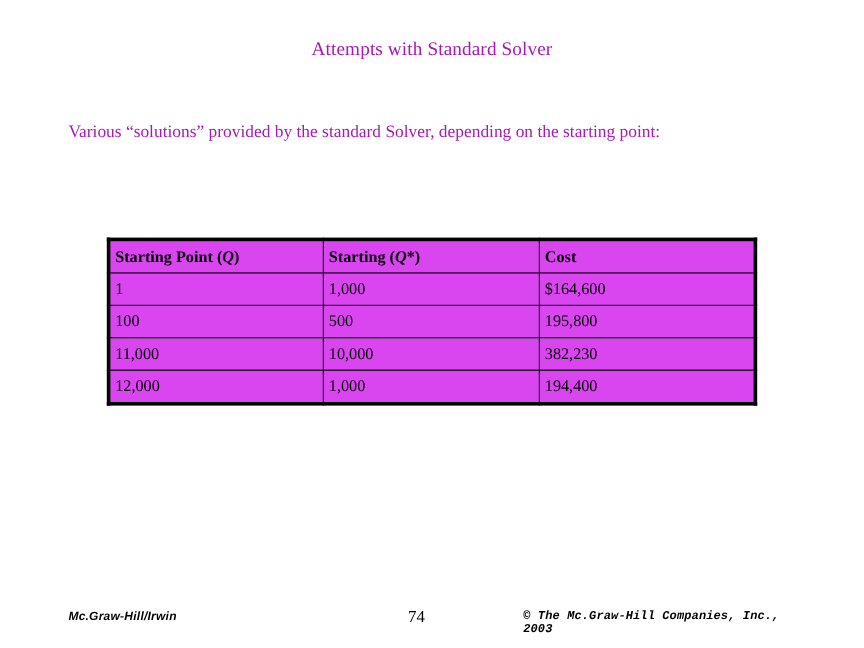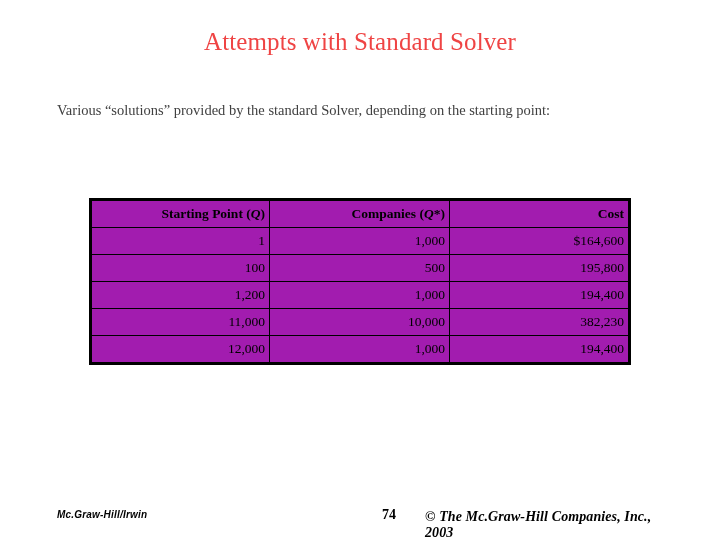--- a/index.html
+++ b/index.html
@@ -24,37 +24,37 @@
   }
 
   
   .slide-title {
     position: absolute;
     left: 40px;
     top: 28px;
     width: 640px;
     text-align: center;
     font-family: "Liberation Serif", "DejaVu Serif", serif;
-    font-size: 25px;
+    font-size: 16px;
     font-weight: normal;
     line-height: 28px;
-    color: #ef4444;
+    color: #a21caf;
     letter-spacing: 0.1px;
   }
 
   
   .intro-text {
     position: absolute;
     left: 57px;
     top: 101px;
     width: 578px;
     font-size: 14.5px;
     line-height: 19px;
     text-align: left;
-    color: #404040;
+    color: #a21caf;
   }
 
   
   .data-table-wrap {
     position: absolute;
     left: 89px;
     top: 198px;
     width: 542px;
   }
   table.data-table {
@@ -64,27 +64,27 @@
     border: 3px solid #000000;
   }
   table.data-table col.c1 { width: 179px; }
   table.data-table col.c2 { width: 180px; }
   table.data-table col.c3 { width: 180px; }
 
   table.data-table th,
   table.data-table td {
     height: 26px;
     padding: 0 4px;
-    text-align: right;
+    text-align: left;
     vertical-align: middle;
     border: 1.5px solid #000000;
     font-size: 13.5px;
     line-height: 16px;
     color: #000000;
-    background: #a21caf;
+    background: #d946ef;
   }
   table.data-table th {
     font-weight: bold;
     font-size: 13.5px;
   }
   table.data-table th .var-q {
     font-style: italic;
   }
   table.data-table td {
     font-weight: normal;
@@ -107,32 +107,32 @@
     font-weight: bold;
     font-style: italic;
     color: #000000;
     letter-spacing: 0.2px;
   }
   .footer-page {
     position: absolute;
     left: 340px;
     top: 2px;
     width: 56px;
-    text-align: right;
+    text-align: left;
     font-family: "Liberation Serif", "DejaVu Serif", serif;
     font-size: 14px;
-    font-weight: bold;
+    font-weight: normal;
     color: #000000;
   }
   .footer-right {
     position: absolute;
-    left: 425px;
+    left: 436px;
     top: 4px;
-    font-family: Liberation Serif, serif;
-    font-size: 14px;
+    font-family: Liberation Mono, monospace;
+    font-size: 10px;
     font-weight: bold;
     font-style: italic;
     color: #000000;
     letter-spacing: 0.1px;
   }
 </style>
 </head>
 <body>
 
 <div class="slide">
@@ -144,39 +144,34 @@
   <div class="data-table-wrap">
     <table class="data-table">
       <colgroup>
         <col class="c1">
         <col class="c2">
         <col class="c3">
       </colgroup>
       <thead>
         <tr>
           <th><span>Starting Point (</span><span class="var-q">Q</span><span>)</span></th>
-          <th><span>Companies (</span><span class="var-q">Q</span><span>*)</span></th>
+          <th><span>Starting (</span><span class="var-q">Q</span><span>*)</span></th>
           <th><span>Cost</span></th>
         </tr>
       </thead>
       <tbody>
         <tr>
           <td>1</td>
           <td>1,000</td>
           <td>$164,600</td>
         </tr>
         <tr>
           <td>100</td>
           <td>500</td>
           <td>195,800</td>
-        </tr>
-        <tr>
-          <td>1,200</td>
-          <td>1,000</td>
-          <td>194,400</td>
         </tr>
         <tr>
           <td>11,000</td>
           <td>10,000</td>
           <td>382,230</td>
         </tr>
         <tr>
           <td>12,000</td>
           <td>1,000</td>
           <td>194,400</td>

